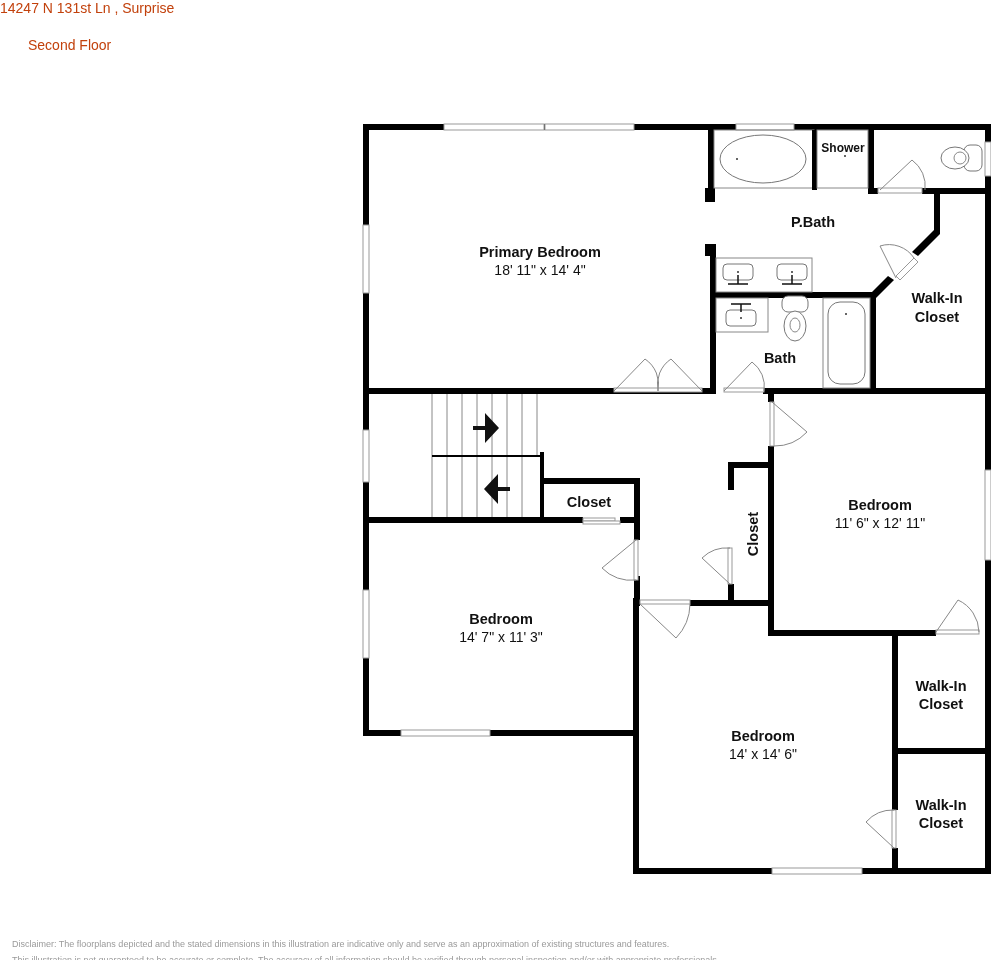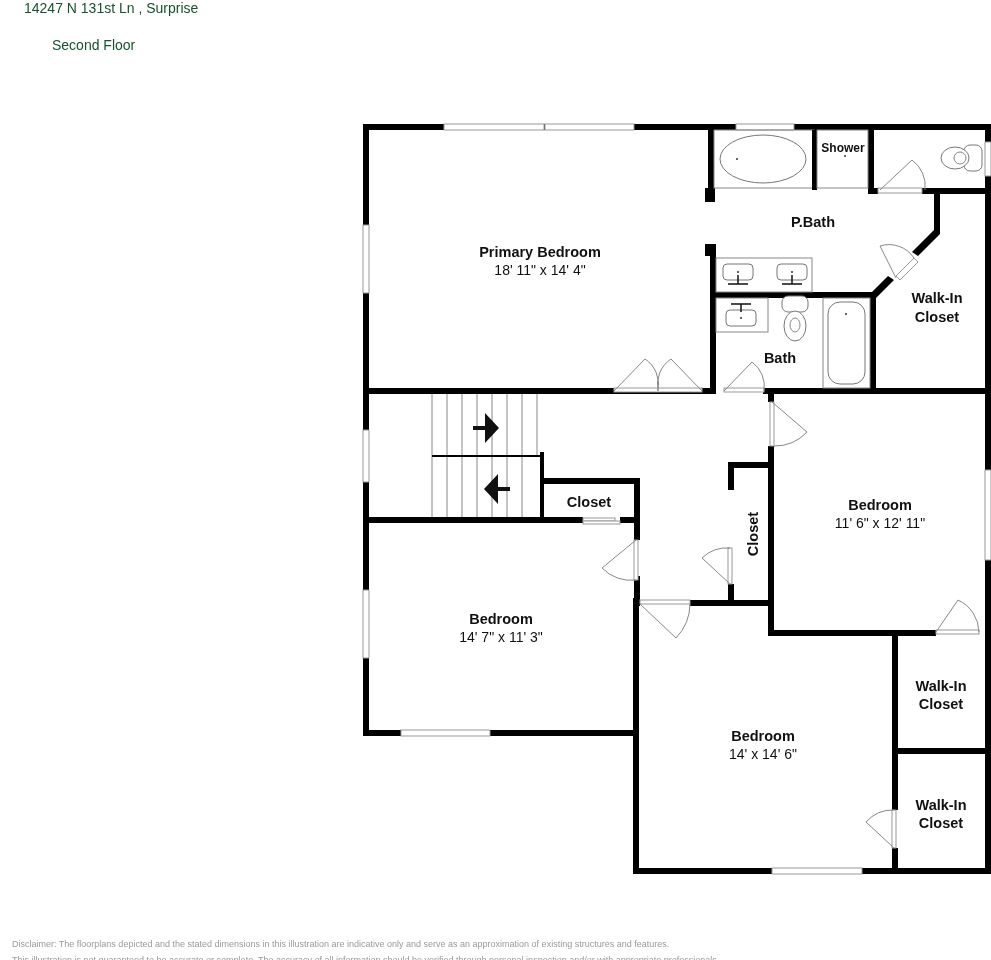--- a/index.html
+++ b/index.html
@@ -1,17 +1,17 @@
 <!DOCTYPE html>
 <html><head>
 <meta charset="utf-8">
 <style>
   html, body { margin:0; padding:0; background:#ffffff; }
   body { width:991px; height:960px; position:relative; overflow:hidden; font-family:"Liberation Sans", sans-serif; color:#222; }
-  .hdr { position:absolute; left:0; font-size:14px; color:#14532d; line-height:16px; white-space:nowrap;margin-left:24px; }
+  .hdr { position:absolute; left:0; font-size:14px; color:#c2410c; line-height:16px; white-space:nowrap; }
   .hdr.addr { top:0px; }
   .hdr.floor { top:37px;padding-left:28px; }
   .disc { position:absolute; left:12px; font-size:9px; color:#9a9a9a; white-space:nowrap; line-height:11px; }
   .disc.l1 { top:939px; }
   .disc.l2 { top:955px; }
   svg { position:absolute; left:0; top:0; }
   .wall { fill:#000; }
   .win { fill:#fff; stroke:#999; stroke-width:1; }
   .thin { fill:none; stroke:#888; stroke-width:1; }
   .fix { fill:#fff; stroke:#777; stroke-width:1; }

